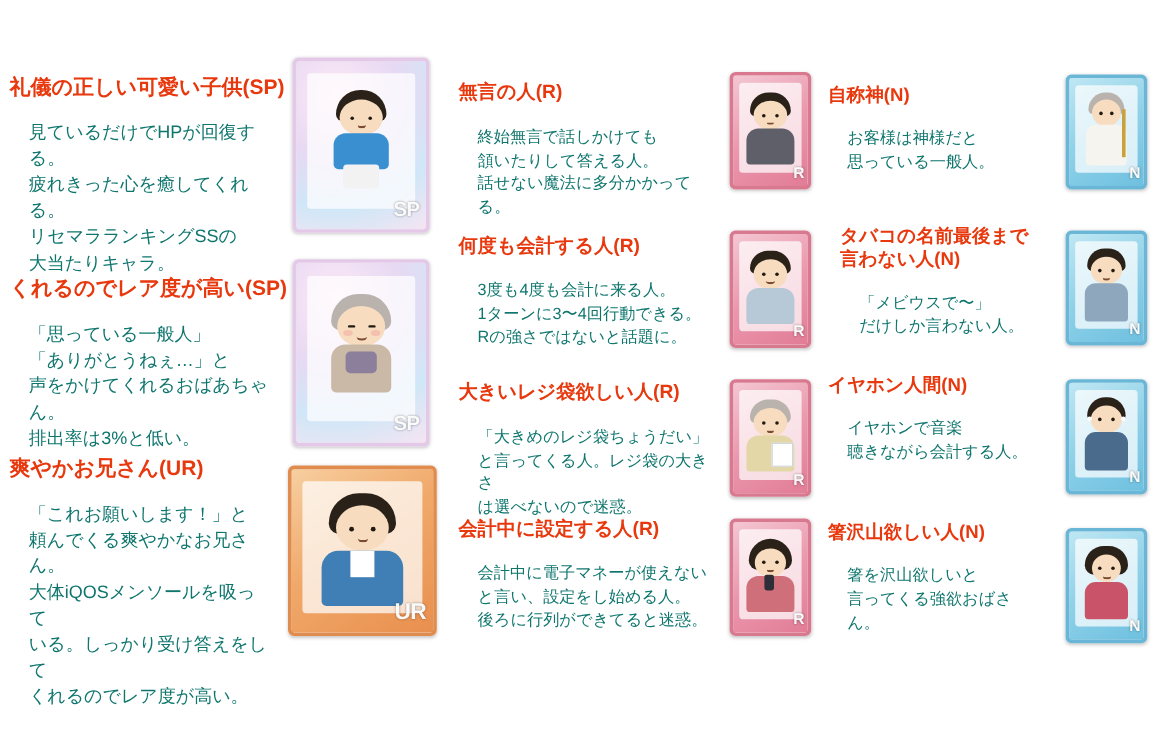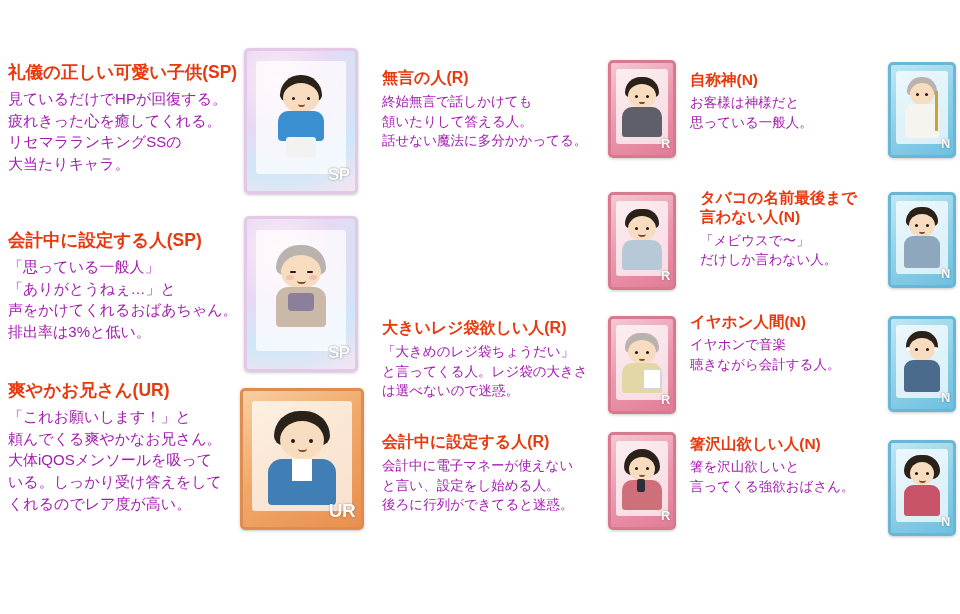--- a/index.html
+++ b/index.html
@@ -38,23 +38,23 @@
     flex: 0 0 auto;
   }
   .entry .title {
     color: #e8380d;
     font-weight: bold;
     line-height: 1.25;
     margin: 0 0 4px 0;
     white-space: nowrap;
   }
   .entry .desc {
-    color: #a21caf;
+    color: #0f766e;
     line-height: 1.45;
-    margin: 0;
+    margin: 16px;
     white-space: pre-line;
   }
 
   
   .col-1 .title { font-size: 17.5px; }
   .col-1 .desc  { font-size: 15px; }
   
   .col-2 .title { font-size: 16px; }
   .col-2 .desc  { font-size: 13.5px; }
   
@@ -160,21 +160,21 @@
         <div class="eye" style="left:39px; top:24px; width:3px; height:3px;"></div>
         <div class="mouth" style="left:30px; top:28px; width:7px; height:4px;"></div>
         <div class="body" style="left:10px; top:38px; width:46px; height:30px; background:#3a8fd0; border-radius:10px 10px 4px 4px;"></div>
         <div class="body" style="left:18px; top:64px; width:30px; height:20px; background:#f2f2f2; border-radius:3px;"></div>
       </div>
       <div class="rarity" style="font-size:17px;">SP</div>
     </div>
 
     <div class="entry" style="left:8px; top:230px; width:360px;">
       <div class="text-block" style="width:236px;">
-        <p class="title">会計中に設定する人(SP)</p>
+        <p class="title">くれるのでレア度が高い(SP)</p>
         <p class="desc">「思っている一般人」
 「ありがとうねぇ…」と
 声をかけてくれるおばあちゃん。
 排出率は3%と低い。</p>
       </div>
     </div>
     <div class="card frame-sp" style="left:244px; top:216px; width:108px; height:150px;">
       <div class="matte"></div>
       <div class="char" style="top:26px; width:70px; height:100px;">
         <div class="hair hair-grey" style="left:10px; top:0px; width:50px; height:30px; border-radius:25px 25px 8px 8px;"></div>
@@ -231,20 +231,28 @@
         <div class="hair hair-black" style="left:6px; top:0px; width:34px; height:20px; border-radius:17px 17px 5px 5px;"></div>
         <div class="face" style="left:9px; top:7px; width:28px; height:24px;"></div>
         <div class="eye" style="left:16px; top:18px; width:3px; height:3px;"></div>
         <div class="eye" style="left:27px; top:18px; width:3px; height:3px;"></div>
         <div class="mouth" style="left:20px; top:23px; width:6px; height:2px;"></div>
         <div class="body" style="left:3px; top:30px; width:40px; height:30px; background:#5f5f69; border-radius:10px 10px 3px 3px;"></div>
       </div>
       <div class="rarity" style="font-size:13px;">R</div>
     </div>
 
+    <div class="entry" style="left:12px; top:196px; width:300px;">
+      <div class="text-block" style="width:230px;">
+        <p class="title">何度も会計する人(R)</p>
+        <p class="desc">3度も4度も会計に来る人。
+1ターンに3〜4回行動できる。
+Rの強さではないと話題に。</p>
+      </div>
+    </div>
     <div class="card frame-r" style="left:238px; top:192px; width:62px; height:92px;">
       <div class="matte"></div>
       <div class="char" style="top:14px; width:46px; height:68px;">
         <div class="hair hair-black" style="left:6px; top:0px; width:34px; height:19px; border-radius:17px 17px 5px 5px;"></div>
         <div class="face" style="left:9px; top:7px; width:28px; height:25px;"></div>
         <div class="eye" style="left:16px; top:18px; width:3px; height:3px;"></div>
         <div class="eye" style="left:27px; top:18px; width:3px; height:3px;"></div>
         <div class="mouth" style="left:19px; top:22px; width:8px; height:4px;"></div>
         <div class="body" style="left:3px; top:31px; width:40px; height:30px; background:#b7c9d6; border-radius:10px 10px 3px 3px;"></div>
       </div>

